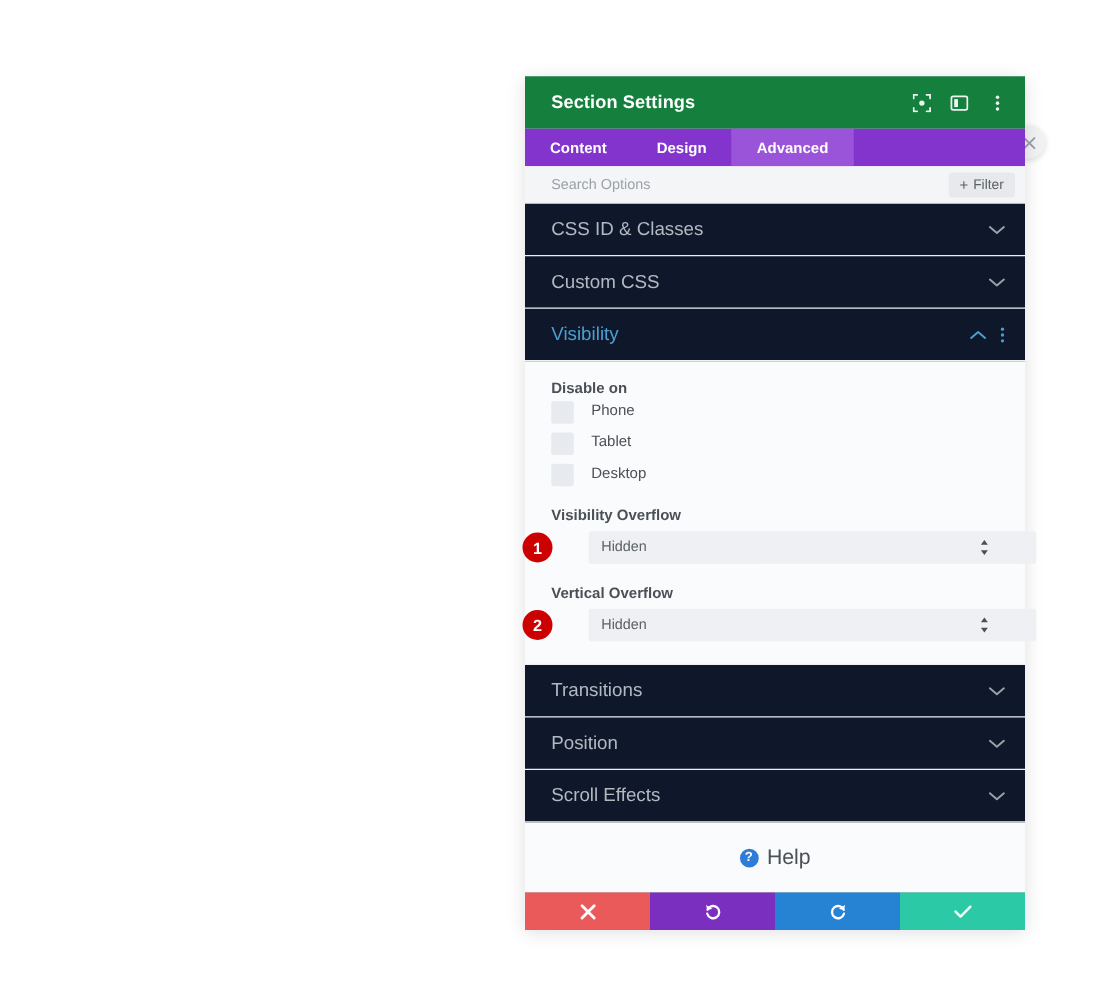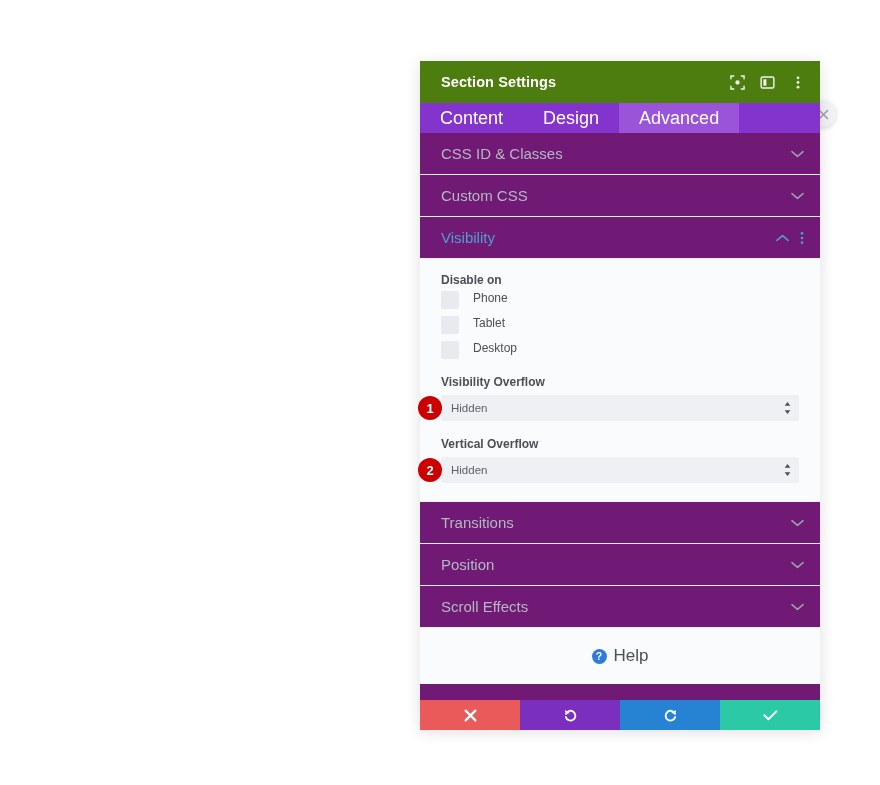--- a/index.html
+++ b/index.html
@@ -20,21 +20,21 @@
     top: 61px;
     width: 400px;
     background: #fafbfc;
     box-shadow: 0 2px 14px rgba(0,0,0,0.13);
     display: flex;
     flex-direction: column;
   }
 
   
   .panel-header {
-    background: #4d7c0f;
+    background: #15803d;
     height: 42px;
     display: flex;
     align-items: center;
     padding: 0 14px 0 21px;
   }
   .panel-title {
     color: #ffffff;
     font-size: 14.5px;
     font-weight: bold;
     letter-spacing: .1px;
@@ -62,22 +62,22 @@
     height: 30px;
     display: flex;
     align-items: stretch;
   }
   .tab {
     padding: 0 20px;
     display: flex;
     align-items: center;
     justify-content: center;
     color: #ffffff;
-    font-size: 18px;
-    font-weight: normal;
+    font-size: 12px;
+    font-weight: bold;
     cursor: pointer;
     white-space: nowrap;
   }
   .tab.active { background: #9a54da; }
 
   
   .search-row {
     height: 30px;
     background: #f4f5f7;
     border-bottom: 1px solid #eceef0;
@@ -106,22 +106,22 @@
     cursor: pointer;
     display: flex;
     align-items: center;
     gap: 4px;
     white-space: nowrap;
   }
   .filter-plus { font-size: 12px; line-height: 1; }
 
   
   .panel-body {
-    background: #701a75;
-    padding-bottom: 16px;
+    background: #0f172a;
+    padding-bottom: 0;
   }
 
   
   .section-row {
     height: 42px;
     display: flex;
     align-items: center;
     padding: 0 16px 0 21px;
     border-bottom: 1px solid #eef0f2;
     cursor: pointer;
@@ -191,20 +191,21 @@
     height: 26px;
     background: #eef0f3;
     border: none;
     border-radius: 2px;
     display: flex;
     align-items: center;
     padding: 0 24px 0 10px;
     font-size: 11.5px;
     color: #5b6167;
     cursor: pointer;
+    margin-left: 30px;
   }
   .select-arrows {
     position: absolute;
     right: 8px;
     top: 50%;
     transform: translateY(-50%);
     color: #4a5056;
     display: flex;
     flex-direction: column;
     line-height: 0;
@@ -335,20 +336,27 @@
 
     </div>
   </div>
 
   <div class="tabs">
     <div class="tab">Content</div>
     <div class="tab">Design</div>
     <div class="tab active">Advanced</div>
   </div>
 
+  <div class="search-row">
+    <input class="search-input" type="text" placeholder="Search Options" style="">
+    <button class="filter-btn">
+      <span class="filter-plus">+</span>
+      <span>Filter</span>
+    </button>
+  </div>
 
   <div class="panel-body">
 
     <div class="section-row">
       <div class="sec-title">CSS ID &amp; Classes</div>
       <span class="chev">
         <svg width="13" height="8" viewBox="0 0 14 8">
             <path d="M1 1.5 L7 6.5 L13 1.5" stroke="currentColor" stroke-width="1.7" fill="none" stroke-linecap="round" stroke-linejoin="round"></path>
           </svg>
       </span>

